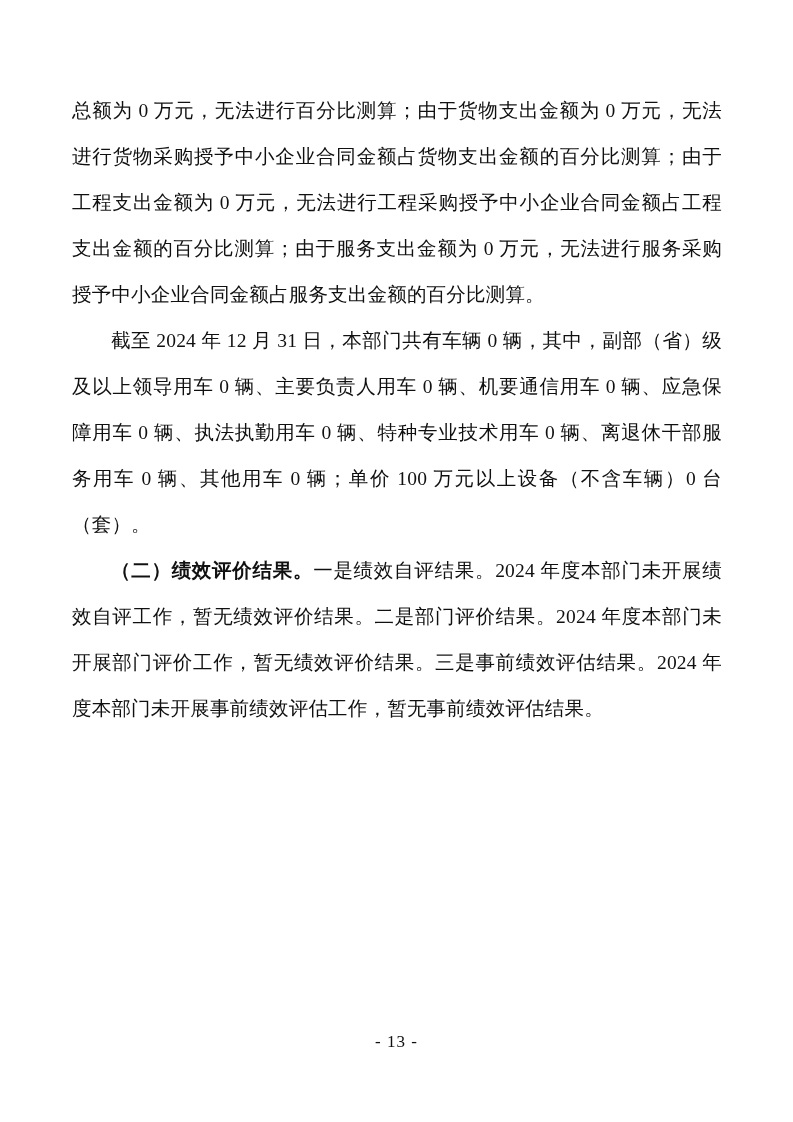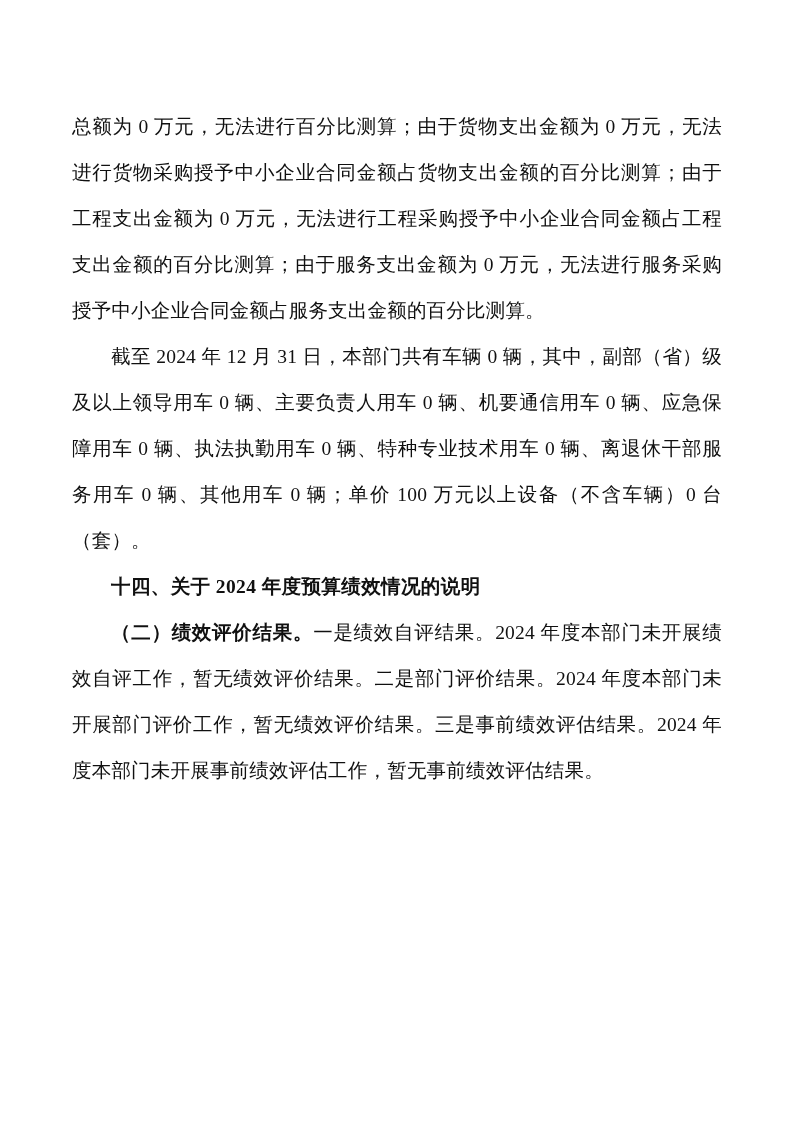--- a/index.html
+++ b/index.html
@@ -5,21 +5,21 @@
   html, body {
     margin: 0;
     padding: 0;
     background: #ffffff;
   }
   .page {
     position: relative;
     width: 793px;
     height: 1084px;
     background: #ffffff;
-    margin: 16px auto;
+    margin: 0 auto;
     overflow: hidden;
     font-family: "Liberation Serif", "DejaVu Serif", serif;
     color: #101010;
   }
   .content {
     position: absolute;
     left: 72px;
     top: 88px;
     width: 650px;
   }
@@ -58,22 +58,22 @@
 <body>
 
 <div class="page">
   <div class="content">
 
     <p class="body">总额为 0 万元，无法进行百分比测算；由于货物支出金额为 0 万元，无法进行货物采购授予中小企业合同金额占货物支出金额的百分比测算；由于工程支出金额为 0 万元，无法进行工程采购授予中小企业合同金额占工程支出金额的百分比测算；由于服务支出金额为 0 万元，无法进行服务采购授予中小企业合同金额占服务支出金额的百分比测算。</p>
 
 
     <p class="indent">截至 2024 年 12 月 31 日，本部门共有车辆 0 辆，其中，副部（省）级及以上领导用车 0 辆、主要负责人用车 0 辆、机要通信用车 0 辆、应急保障用车 0 辆、执法执勤用车 0 辆、特种专业技术用车 0 辆、离退休干部服务用车 0 辆、其他用车 0 辆；单价 100 万元以上设备（不含车辆）0 台（套）。</p>
 
-    <p class="heading">十四、关于 2024 年度预算绩效情况的说明</p>
 
 
     <p class="indent">
       <span class="bold-run">（二）绩效评价结果。</span><span>一是绩效自评结果。2024 年度本部门未开展绩效自评工作，暂无绩效评价结果。二是部门评价结果。2024 年度本部门未开展部门评价工作，暂无绩效评价结果。三是事前绩效评估结果。2024 年度本部门未开展事前绩效评估工作，暂无事前绩效评估结果。</span>
     </p>
 
   </div>
 
+  <div class="page-number">- 13 -</div>
 </div>
 
 </body></html>

